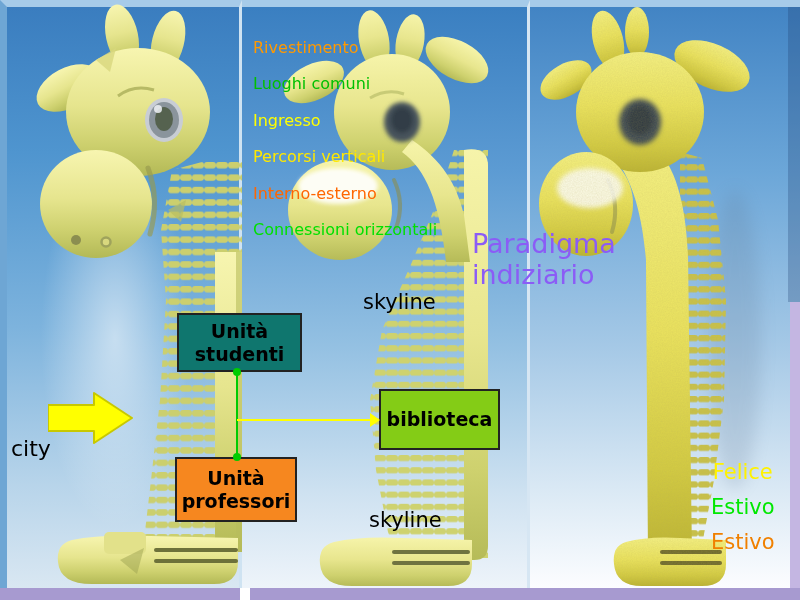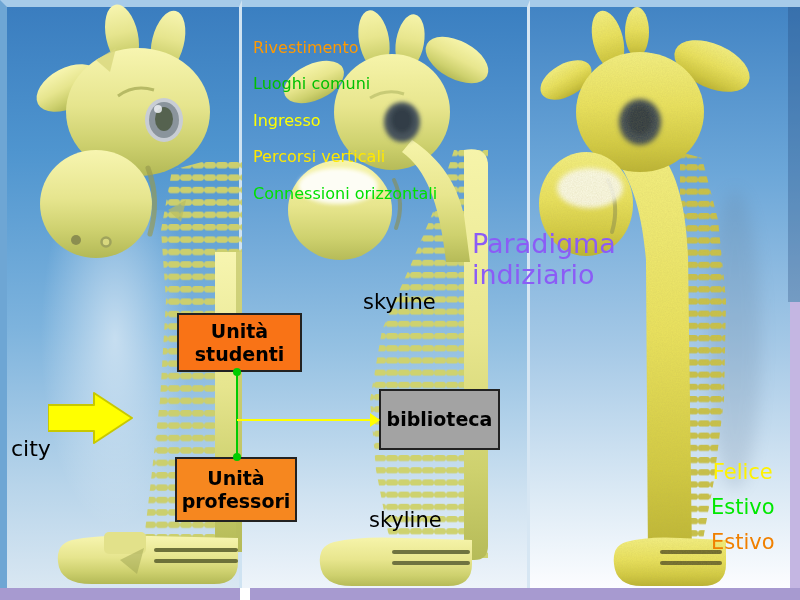--- a/index.html
+++ b/index.html
@@ -212,38 +212,39 @@
   <div class="edge-dark"></div>
   <div class="edge-lav"></div>
   <div class="footer-bar" id="footer-left"></div>
   <div class="footer-bar" id="footer-right"></div>
 
   <div class="left-list">
     <div style="color: rgb(255, 153, 0);">Rivestimento</div>
     <div style="color: rgb(0, 192, 0);">Luoghi comuni</div>
     <div style="color: rgb(255, 255, 0);">Ingresso</div>
     <div style="color: rgb(255, 232, 0);">Percorsi verticali</div>
+    <div style="color: rgb(255, 102, 0);">Interno-esterno</div>
     <div style="color: rgb(0, 224, 0);">Connessioni orizzontali</div>
   </div>
 
   <div class="title">Paradigma indiziario</div>
 
   <div class="lbl skyline" id="skyline-top">skyline</div>
   <div class="lbl skyline" id="skyline-bottom">skyline</div>
   <div class="lbl city">city</div>
 
   <div class="right-list">
     <div style="color: rgb(255, 242, 0);">Felice</div>
     <div style="color: rgb(0, 232, 0);">Estivo</div>
     <div style="color: rgb(240, 128, 0);">Estivo</div>
   </div>
 
-  <div class="box" id="box-students" style="background: #f97316;">Unità studenti</div>
+  <div class="box" id="box-students" style="background: #0f766e;">Unità studenti</div>
   <div class="box" id="box-professors" style="background: rgb(246, 135, 31);">Unità professori</div>
-  <div class="box" id="box-library" style="background: #a3a3a3;">biblioteca</div>
+  <div class="box" id="box-library" style="background: #84cc16;">biblioteca</div>
 
   <div class="vline" style="background: rgb(0, 204, 0);"></div>
   <div class="vdot" id="vdot-top" style="background: rgb(0, 204, 0);"></div>
   <div class="vdot" id="vdot-bottom" style="background: rgb(0, 204, 0);"></div>
   <div class="hline" style="background: rgb(255, 255, 0);"></div>
   <div class="harrow"></div>
 
   <svg id="block-arrow" width="88" height="54" viewBox="0 0 88 54">
     <polygon points="0,14 46,14 46,2 84,27 46,52 46,40 0,40" stroke="#c8c800" stroke-width="2" stroke-linejoin="round" style="fill: rgb(255, 255, 0);"></polygon>
   </svg>

